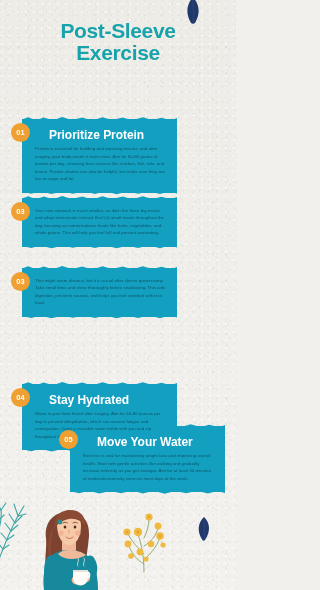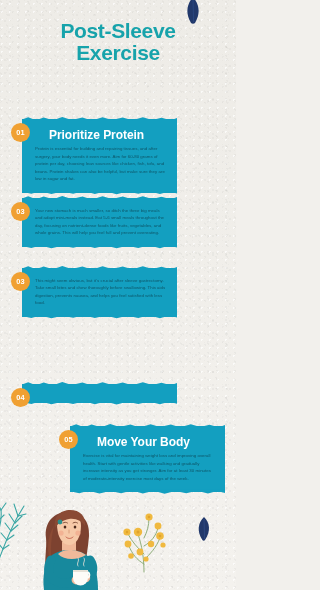--- a/index.html
+++ b/index.html
@@ -120,26 +120,30 @@
 
   <div class="card" style="top:268px;">
     <div class="badge">03</div>
     <div class="card-inner">
       <p class="card-body">This might seem obvious, but it's crucial after sleeve gastrectomy. Take small bites and chew thoroughly before swallowing. This aids digestion, prevents nausea, and helps you feel satisfied with less food.</p>
     </div>
   </div>
 
   <div class="card" style="top:351px;margin-top:33px;">
     <div class="badge">04</div>
+    <div class="card-inner">
+      <h2 class="card-heading">Stay Hydrated</h2>
+      <p class="card-body">Water is your best friend after surgery. Aim for 64-80 ounces per day to prevent dehydration, which can worsen fatigue and constipation. Carry a reusable water bottle with you and sip throughout the day.</p>
+    </div>
   </div>
 
   <div class="card" style="top:426px;margin-left:48px;">
     <div class="badge">05</div>
     <div class="card-inner">
-      <h2 class="card-heading">Move Your Body</h2>
+      <h2 class="card-heading">Move Your Water</h2>
       <p class="card-body">Exercise is vital for maintaining weight loss and improving overall health. Start with gentle activities like walking and gradually increase intensity as you get stronger. Aim for at least 30 minutes of moderate-intensity exercise most days of the week.</p>
     </div>
   </div>
 
   <svg class="fern-left" viewBox="0 0 40 70">
     <g stroke="#3aa6a4" stroke-width="1.1" fill="none" stroke-linecap="round">
       <path d="M2 68 C8 52 14 36 22 22"></path>
       <path d="M22 22 L18 10"></path>
         <path d="M22 22 L28 12"></path>
         <path d="M22 22 L30 20"></path>

